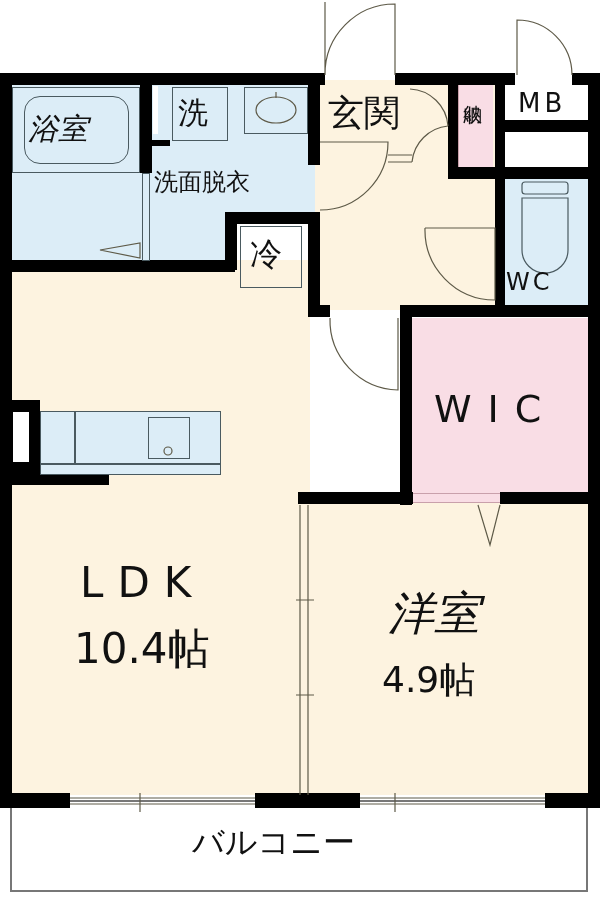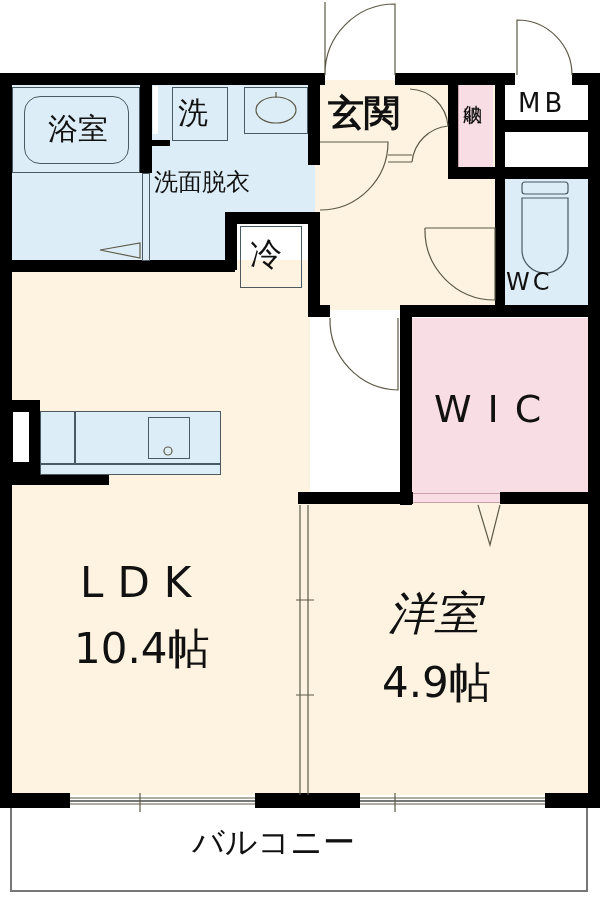--- a/index.html
+++ b/index.html
@@ -98,26 +98,26 @@
 
     <circle cx="168" cy="451" r="4"></circle>
   </g>
 
   <g fill="#dcedf7" stroke="#4a5a60" stroke-width="1.2">
     <rect x="522" y="182" width="46" height="12" rx="3"></rect>
     <path d="M522 198 L568 198 L568 250 A 23 23 0 0 1 522 250 Z"></path>
   </g>
 </svg>
 
-<div class="lbl" style="left:48px;top:114px;font-size:30px;">浴室</div>
+<div class="lbl" style="left:28px;top:114px;font-size:30px;font-style:italic;">浴室</div>
 <div class="lbl" style="left:178px;top:98px;font-size:30px;">洗</div>
 <div class="lbl" style="left:154px;top:170px;font-size:24px;">洗面脱衣</div>
 <div class="lbl" style="left:250px;top:238px;font-size:32px;">冷</div>
-<div class="lbl" style="left:328px;top:95px;font-size:36px;font-weight:bold;">玄関</div>
+<div class="lbl" style="left:328px;top:95px;font-size:36px;">玄関</div>
 <div class="lbl" style="left:462px;top:90px;font-size:19px;line-height:1.15;writing-mode:vertical-rl;">収納</div>
 <div class="lbl" style="left:518px;top:90px;font-size:26px;letter-spacing:4px;">MB</div>
 <div class="lbl" style="left:506px;top:270px;font-size:24px;letter-spacing:3px;">WC</div>
 <div class="lbl" style="left:434px;top:390px;font-size:38px;letter-spacing:16px;">WIC</div>
 <div class="lbl" style="left:80px;top:562px;font-size:42px;letter-spacing:14px;">LDK</div>
 <div class="lbl" style="left:74px;top:628px;font-size:42px;">10.4帖</div>
 <div class="lbl" style="left:388px;top:590px;font-size:46px;font-style:italic;">洋室</div>
-<div class="lbl" style="left:382px;top:662px;font-size:42px;">4.9帖</div>
+<div class="lbl" style="left:382px;top:662px;font-size:36px;">4.9帖</div>
 <div class="lbl" style="left:192px;top:826px;font-size:32px;">バルコニー</div>
 
 </body></html>

